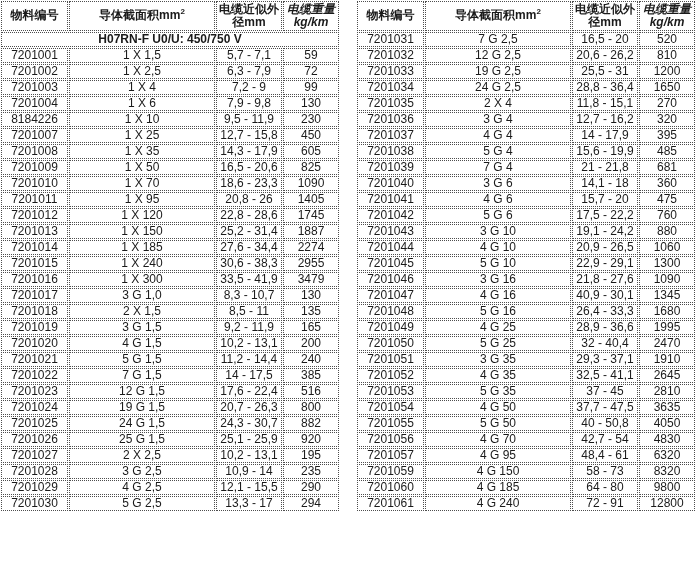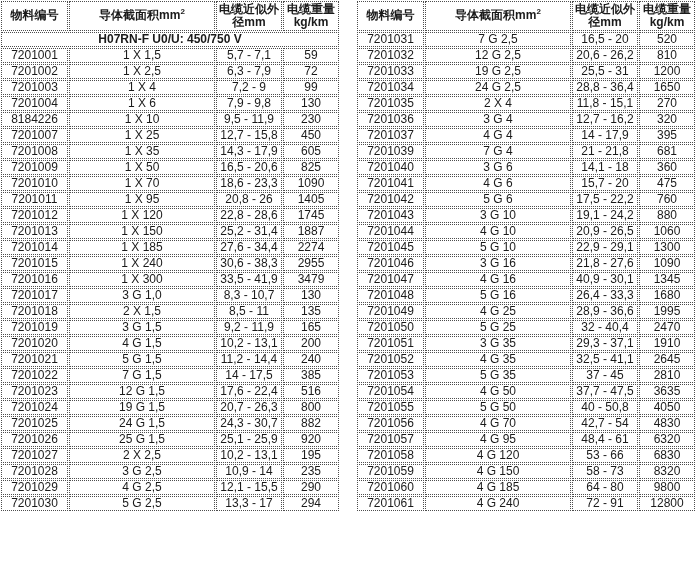--- a/index.html
+++ b/index.html
@@ -49,21 +49,21 @@
     white-space: nowrap;
   }
   .cable-table td.subtitle-cell {
     font-weight: bold;
     margin-top: 40px;
   }
   .cable-table th sup {
     font-size: 8px;
     line-height: 0;
   }
-  .hdr-line { display: block; }
+  .hdr-line { display: block; font-style: italic; }
 </style>
 </head>
 <body>
 
 <div class="page">
 
   <table class="cable-table">
     <colgroup>
       <col class="c1">
         <col class="c2">
@@ -317,20 +317,26 @@
           <td>12,7 - 16,2</td>
           <td>320</td>
         </tr>
         <tr>
           <td>7201037</td>
           <td>4 G 4</td>
           <td>14 - 17,9</td>
           <td>395</td>
         </tr>
         <tr>
+          <td>7201038</td>
+          <td>5 G 4</td>
+          <td>15,6 - 19,9</td>
+          <td>485</td>
+        </tr>
+        <tr>
           <td>7201039</td>
           <td>7 G 4</td>
           <td>21 - 21,8</td>
           <td>681</td>
         </tr>
         <tr>
           <td>7201040</td>
           <td>3 G 6</td>
           <td>14,1 - 18</td>
           <td>360</td>
@@ -429,26 +435,20 @@
           <td>7201056</td>
           <td>4 G 70</td>
           <td>42,7 - 54</td>
           <td>4830</td>
         </tr>
         <tr>
           <td>7201057</td>
           <td>4 G 95</td>
           <td>48,4 - 61</td>
           <td>6320</td>
-        </tr>
-        <tr>
-          <td>7201058</td>
-          <td>4 G 120</td>
-          <td>53 - 66</td>
-          <td>6830</td>
         </tr>
         <tr>
           <td>7201059</td>
           <td>4 G 150</td>
           <td>58 - 73</td>
           <td>8320</td>
         </tr>
         <tr>
           <td>7201060</td>
           <td>4 G 185</td>

